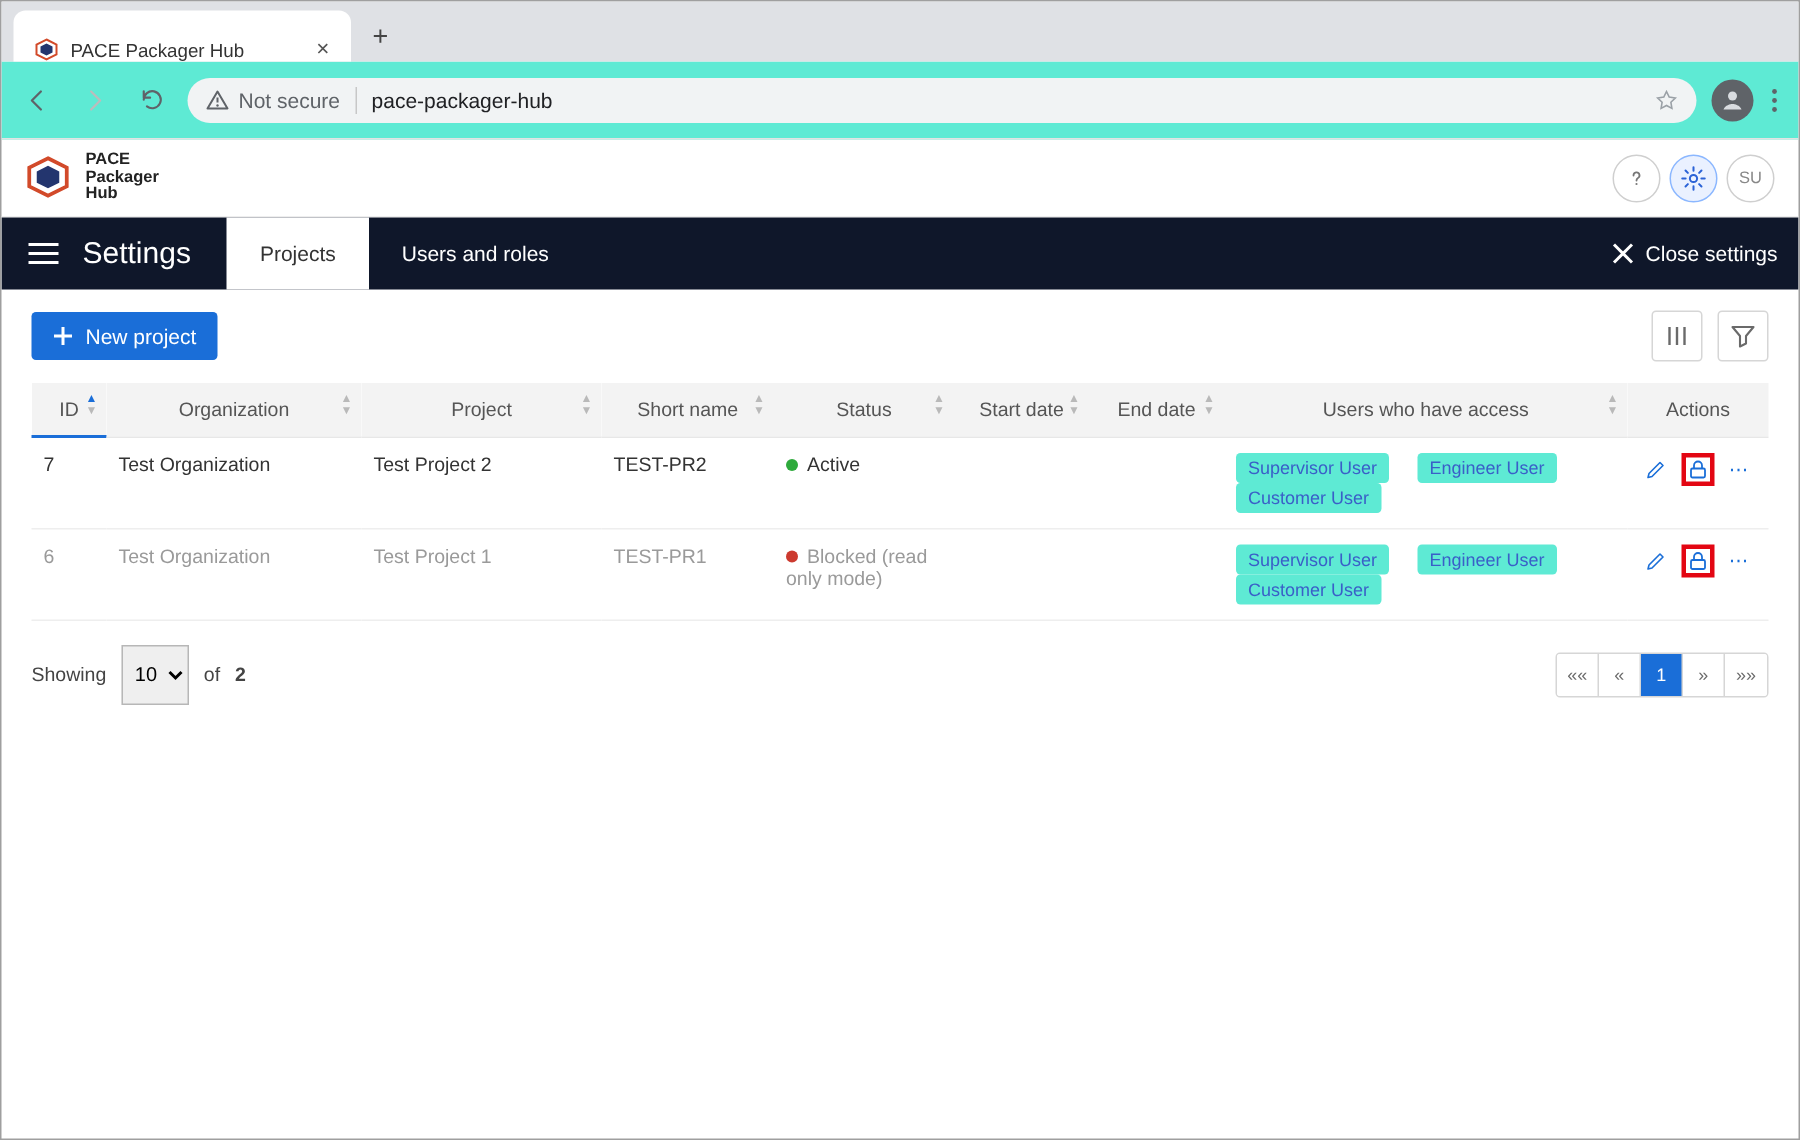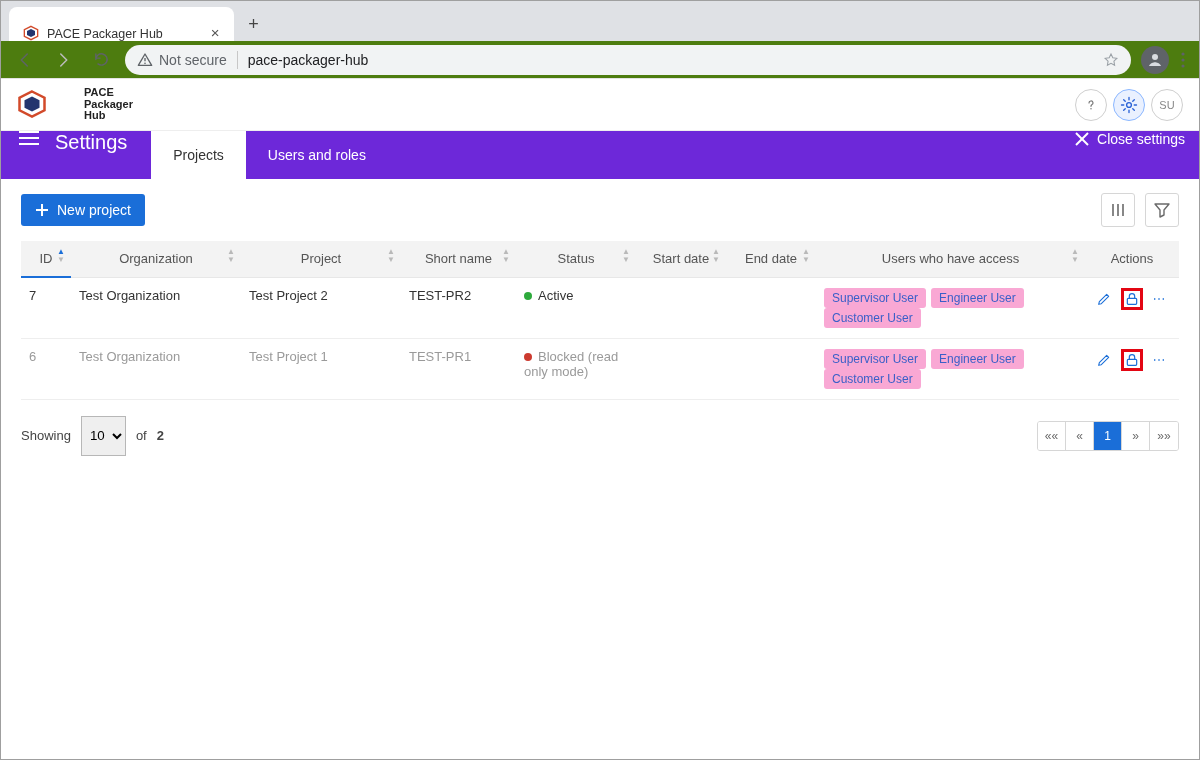--- a/index.html
+++ b/index.html
@@ -9,43 +9,43 @@
   .winbtn { width:46px; height:30px; display:flex; align-items:center; justify-content:center; color:#222;}
 
   
   .tabstrip { height:40px; background:#dfe1e5; display:flex; align-items:flex-end; padding-left:8px; position:relative;}
   .tab { display:flex; align-items:flex-end; gap:8px; height:34px; padding:0 14px; background:#fff; border-radius:8px 8px 0 0; max-width:230px; font-size:12.5px; position:relative;}
   .tab .favicon { width:16px; height:16px; }
   .tab .closex { margin-left:40px; font-size:15px; color:#555;}
   .newtab { width:28px; height:28px; display:flex; align-items:center; justify-content:center; font-size:18px; color:#444; margin-left:6px; margin-bottom:3px; border-radius:50%;}
 
   
-  .addrbar { height:38px; display:flex; align-items:center; gap:10px; padding:0 10px; border-bottom:1px solid #e3e3e3; background:#4d7c0f;}
+  .addrbar { height:52px; display:flex; align-items:center; gap:10px; padding:0 10px; border-bottom:1px solid #e3e3e3; background:#5eead4;}
   .navicon { width:28px; height:28px; display:flex; align-items:center; justify-content:center; color:#5f6368; border-radius:50%;}
   .navicon.disabled{color:#bcbcbc;}
   .omnibox { flex:1; height:30px; background:#f1f3f4; border-radius:15px; display:flex; align-items:center; padding:0 12px; gap:10px; color:#5f6368; font-size:14px;}
   .omnibox .warn{display:flex; align-items:center; gap:6px;}
   .omnibox .divider{width:1px; height:18px; background:#c7c7c7;}
   .omnibox .url{color:#202124;}
   .omnibox .star{margin-left:auto; color:#9aa0a6;}
   .addr-right{display:flex; align-items:center; gap:12px; padding-right:4px;}
   .avatar-circle{width:28px;height:28px;border-radius:50%;background:#5f6368;display:flex;align-items:center;justify-content:center;}
 
   
   .apphdr { height:52px; display:flex; align-items:center; padding:0 16px; justify-content:space-between; border-bottom:1px solid #eee;}
   .brand { display:flex; align-items:center; gap:10px; }
   .brand-logo{width:30px;height:30px;}
-  .brand-text{display:flex;flex-direction:column;line-height:1.05;font-weight:600;font-size:11px;color:#222;margin-left:27px;}
+  .brand-text{display:flex;flex-direction:column;line-height:1.05;font-weight:600;font-size:11px;color:#222;}
   .hdr-icons{display:flex;align-items:center;gap:6px;}
   .circ{width:32px;height:32px;border:1px solid #cfcfcf;border-radius:50%;display:flex;align-items:center;justify-content:center;color:#6a6a6a;}
   .circ.active{border-color:#8bb7ff;background:#eaf1ff;color:#2a62d6;}
   .circ.su{font-size:11px;color:#888;}
 
   
-  .settingsbar{height:48px;background:#6d28d9;color:#fff;display:flex;align-items:flex-start;padding:0 14px 0 18px;}
+  .settingsbar{height:48px;background:#0f172a;color:#fff;display:flex;align-items:center;padding:0 14px 0 18px;}
   .hamburger{margin-right:16px;display:flex;flex-direction:column;gap:4px;}
   .hamburger span{display:block;width:20px;height:2px;background:#fff;}
   .settings-title{font-size:20px;font-weight:400;margin-right:24px;}
   .settings-tabs{display:flex;align-self:stretch;}
   .settings-tab{display:flex;align-items:center;padding:0 22px;color:#fff;cursor:pointer;font-size:14px;}
   .settings-tab.active{background:#fff;color:#333;}
   .close-settings{margin-left:auto;display:flex;align-items:center;gap:8px;cursor:pointer;font-size:14px;}
 
   
   .toolbar{display:flex;align-items:center;padding:14px 20px;gap:10px;}
@@ -59,21 +59,21 @@
   .th{padding:10px 8px;font-weight:400;font-size:13px;border-bottom:1px solid #e7e7e7;position:relative;}
   .th.id{width:50px;border-bottom:2px solid #1a6ed8;}
   .sort{position:absolute;right:6px;top:7px;display:flex;flex-direction:column;gap:1px;color:#b9b9b9;font-size:8px;line-height:7px;}
   .sort.up-active .up{color:#1a6ed8;}
   .tr{border-bottom:1px solid #eee;}
   .td{padding:10px 8px;vertical-align:top;font-size:13px;}
   .tr.muted .td{color:#9a9a9a;}
   .status-dot{display:inline-block;width:8px;height:8px;border-radius:50%;margin-right:6px;vertical-align:middle;}
   .dot-green{background:#2eaa3c;}
   .dot-red{background:#cc3a2f;}
-  .user-pill{display:inline-block;background:#f9a8d4;color:#3a5fc8;border-radius:3px;padding:3px 8px;font-size:12px;margin-right:5px;}
+  .user-pill{display:inline-block;background:#5eead4;color:#3a5fc8;border-radius:3px;padding:3px 8px;font-size:12px;margin-right:19px;}
   .actions{display:flex;align-items:center;gap:6px;justify-content:flex-end;}
   .act{width:22px;height:22px;display:flex;align-items:center;justify-content:center;color:#1a6ed8;cursor:pointer;}
   .lockbox{border:3px solid #e30613;padding:1px;}
   .dots3{color:#1a6ed8;letter-spacing:2px;}
 
   
   .footer{display:flex;align-items:center;padding:16px 20px;gap:10px;font-size:13px;color:#444;}
   .footer select{height:40px;border:1px solid #b7b7b7;padding:0 4px;}
   .pager{margin-left:auto;display:flex;border:1px solid #d6d6d6;border-radius:3px;overflow:hidden;}
   .pgbtn{min-width:28px;height:28px;display:flex;align-items:center;justify-content:center;border-right:1px solid #d6d6d6;color:#6b6b6b;font-size:12px;background:#fff;}

